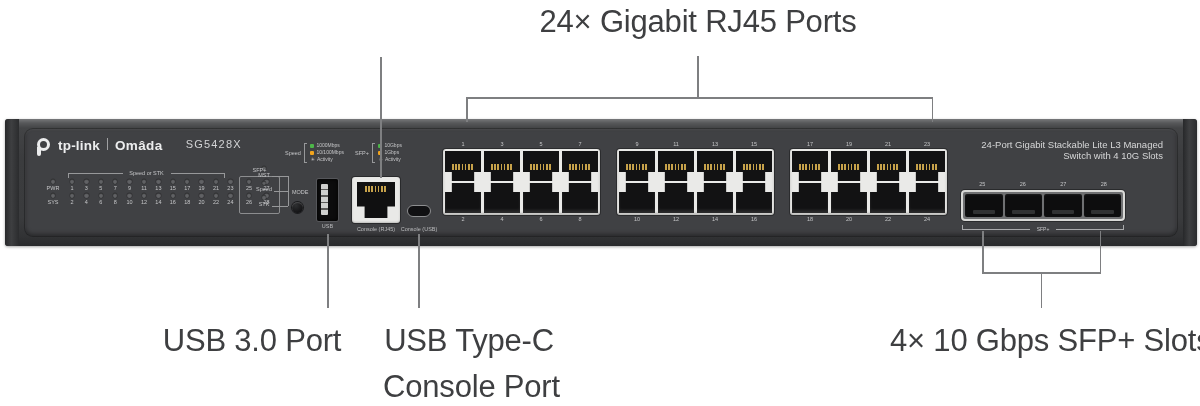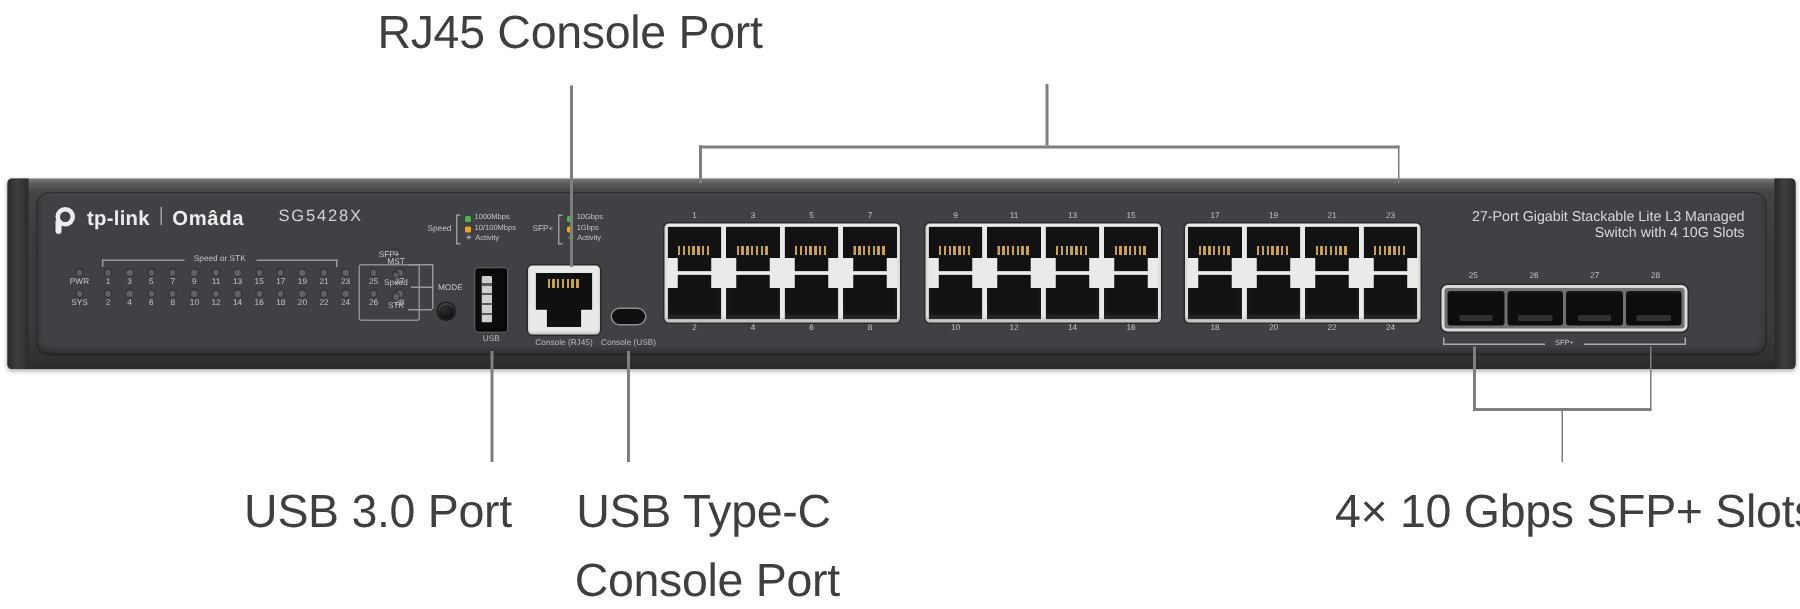--- a/index.html
+++ b/index.html
@@ -110,21 +110,21 @@
   #sfp-bracket .seg.l{left:1px;} #sfp-bracket .seg.r{right:1px;}
   #sfp-bracket .tick{position:absolute;bottom:2px;width:1px;height:5px;background:#a9aaac;}
   #sfp-bracket .tick.l{left:1px;} #sfp-bracket .tick.r{right:1px;}
   #sfp-bracket .blabel{position:absolute;left:50%;transform:translateX(-50%);bottom:0;font-size:5px;line-height:6px;color:#c4c5c7;}
 </style>
 </head>
 <body>
 
 <div id="scene">
 
-  <div class="callout-label" style="left:230px;top:5px;width:300px;">RJ45 Console Port</div>
+  <div class="callout-label" style="left:523px;top:5px;width:350px;">24× Gigabit RJ45 Ports</div>
 
   <div class="cline" style="left:380px;top:57px;width:1.5px;height:121px;"></div>
   <div class="cline" style="left:697px;top:56px;width:1.5px;height:41px;"></div>
   <div class="cline" style="left:466px;top:97px;width:467px;height:1.5px;"></div>
   <div class="cline" style="left:466px;top:97px;width:1.5px;height:25px;"></div>
   <div class="cline" style="left:931.5px;top:97px;width:1.5px;height:25px;"></div>
 
   <div id="chassis">
     <div class="ear left"></div>
     <div class="ear right"></div>
@@ -136,21 +136,21 @@
       <div class="ring"></div>
       <div class="stem"></div>
     </div>
     <span class="brand-text">tp-link</span>
     <span class="brand-divider"></span>
     <span class="omada">Omâda</span>
     <span class="model">SG5428X</span>
   </div>
 
   <div id="desc">
-    <div>27-Port Gigabit Stackable Lite L3 Managed</div>
+    <div>24-Port Gigabit Stackable Lite L3 Managed</div>
     <div>Switch with 4 10G Slots</div>
   </div>
 
   <div id="sos-bracket" class="bracket">
     <div class="tick l"></div>
     <div class="tick r"></div>
     <div class="seg l"></div>
     <div class="seg r"></div>
     <span class="blabel">Speed or STK</span>
   </div>

